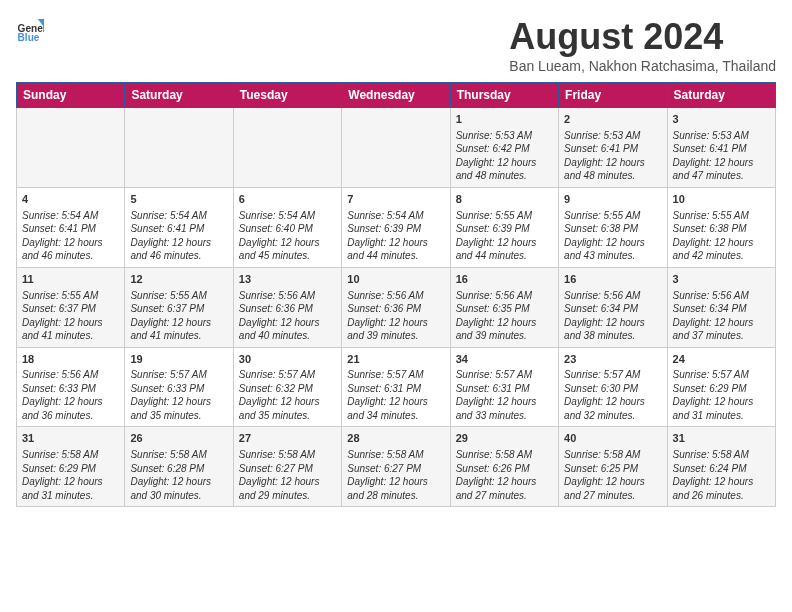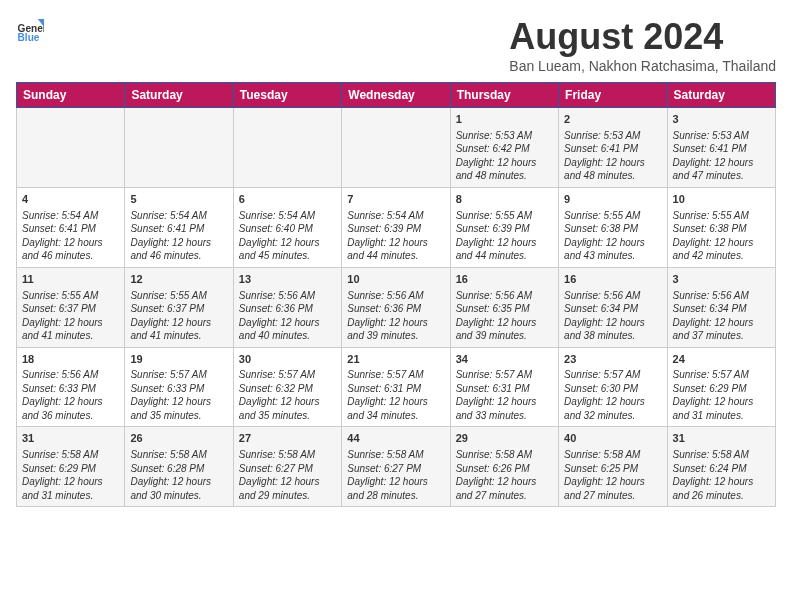--- a/index.html
+++ b/index.html
@@ -226,21 +226,21 @@
         </td>
         <td>
           <span class="day-number">26</span>
           <div class="day-info">Sunrise: 5:58 AM<br>Sunset: 6:28 PM<br>Daylight: 12 hours<br>and 30 minutes.</div>
         </td>
         <td>
           <span class="day-number">27</span>
           <div class="day-info">Sunrise: 5:58 AM<br>Sunset: 6:27 PM<br>Daylight: 12 hours<br>and 29 minutes.</div>
         </td>
         <td>
-          <span class="day-number">44</span>
+          <span class="day-number">28</span>
           <div class="day-info">Sunrise: 5:58 AM<br>Sunset: 6:27 PM<br>Daylight: 12 hours<br>and 28 minutes.</div>
         </td>
         <td>
           <span class="day-number">29</span>
           <div class="day-info">Sunrise: 5:58 AM<br>Sunset: 6:26 PM<br>Daylight: 12 hours<br>and 27 minutes.</div>
         </td>
         <td>
           <span class="day-number">40</span>
           <div class="day-info">Sunrise: 5:58 AM<br>Sunset: 6:25 PM<br>Daylight: 12 hours<br>and 27 minutes.</div>
         </td>

